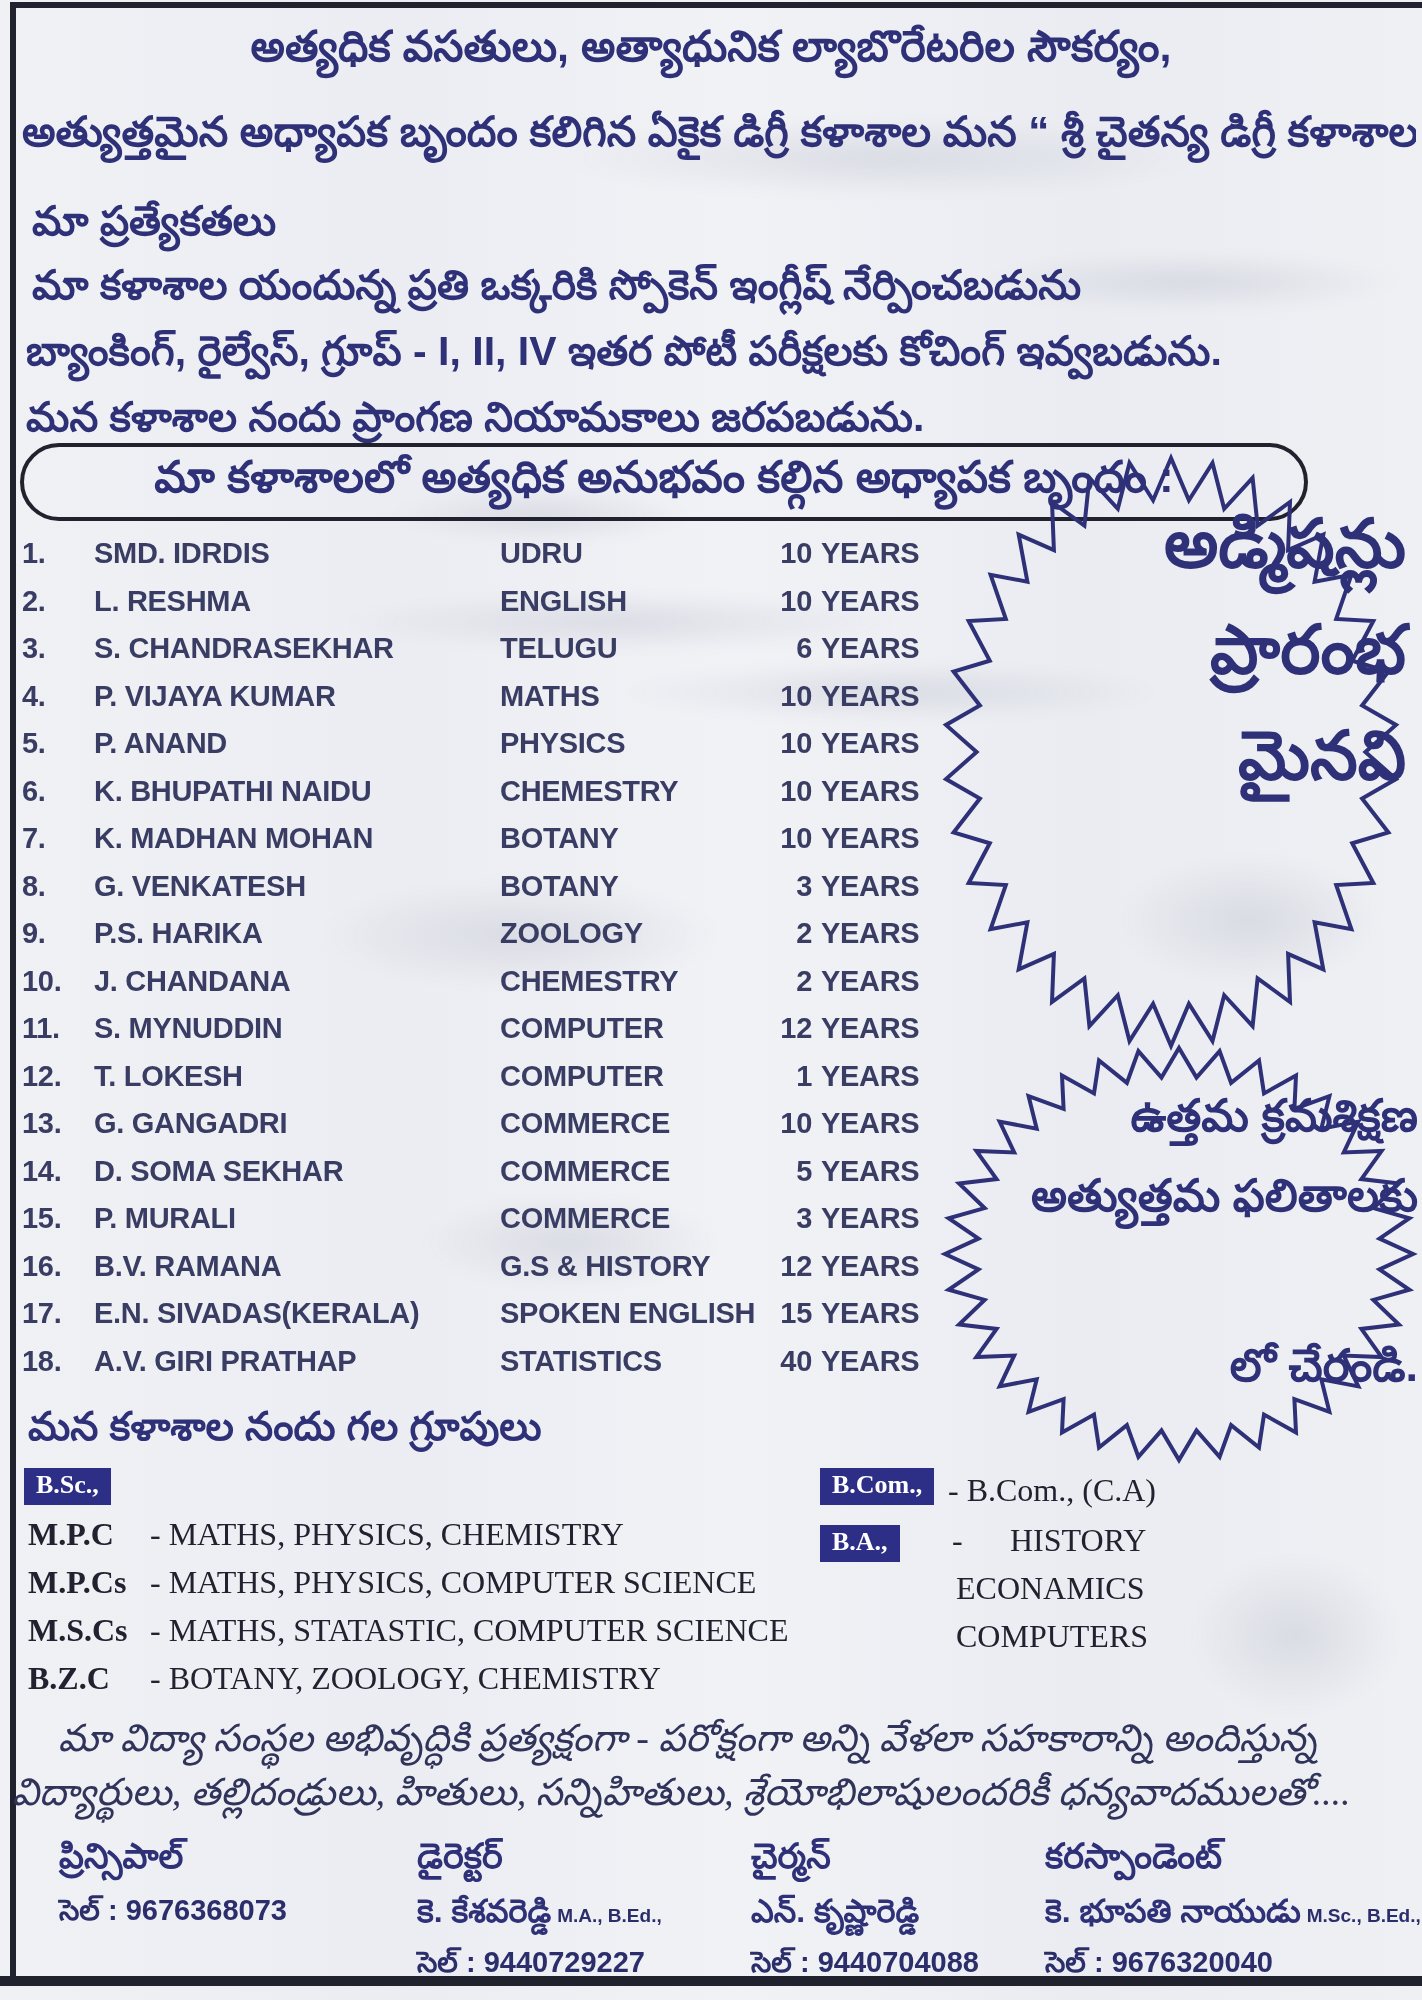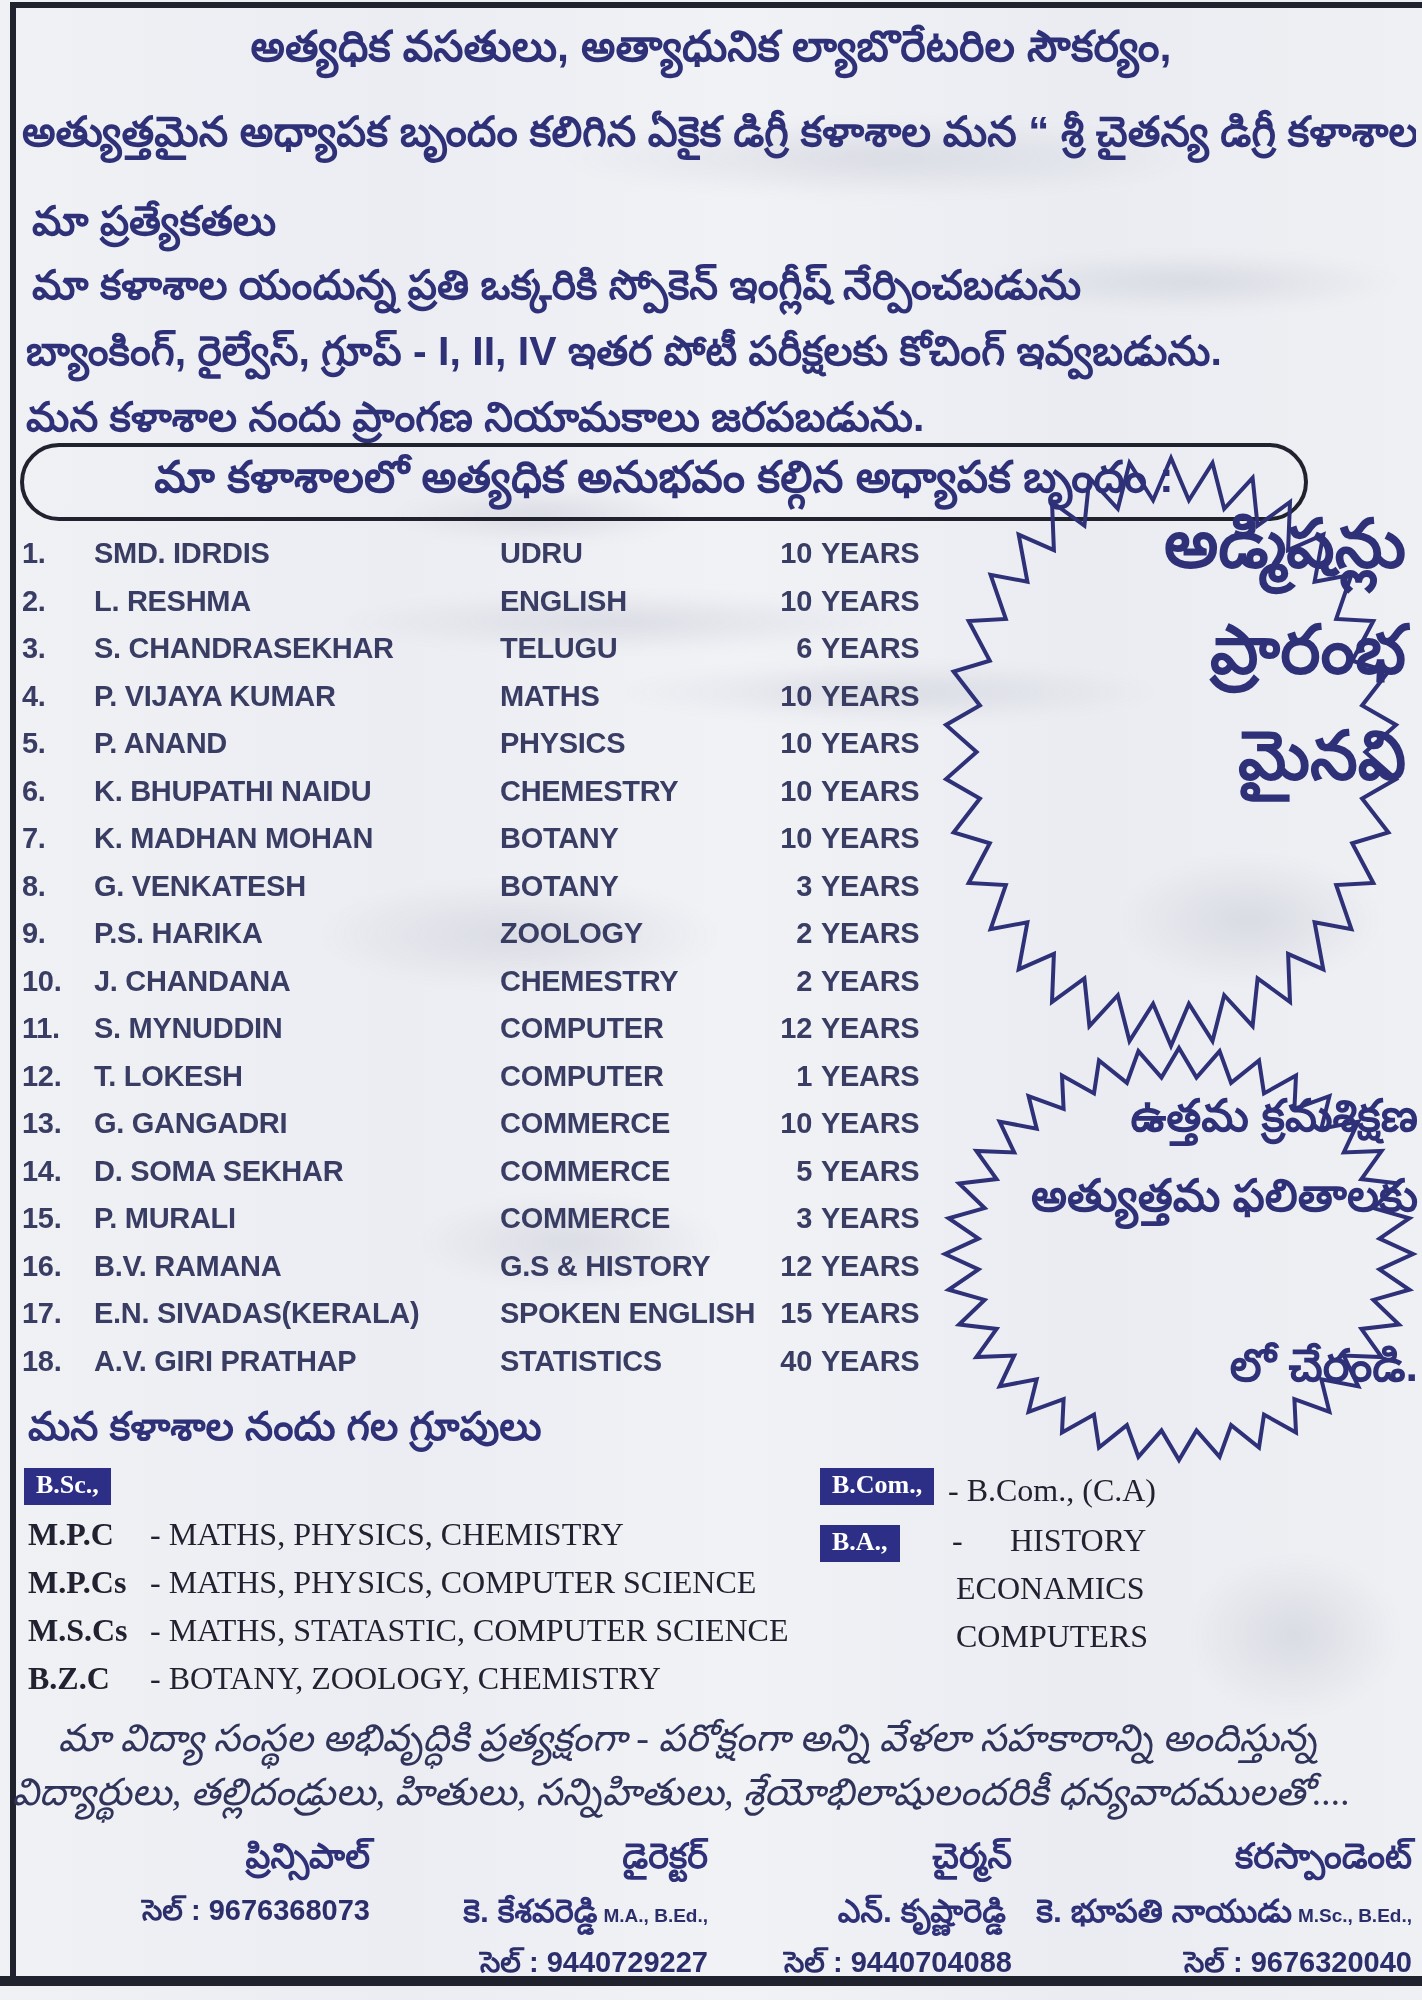--- a/index.html
+++ b/index.html
@@ -62,21 +62,21 @@
     padding:2px 12px 5px;white-space:nowrap;}
   .ser{position:absolute;font-family:"Liberation Serif",serif;font-size:32px;
     color:#20222f;white-space:nowrap;}
   .grow .code{display:inline-block;width:122px;font-weight:bold;}
   
   .closing{font-family:"Liberation Serif",serif;font-style:italic;font-weight:500;
     position:absolute;font-size:38px;color:#30335a;white-space:nowrap;}
   .c1{top:1716px;left:58px;}
   .c2{top:1770px;left:12px;}
   
-  .sig{position:absolute;top:1836px;text-align:right;}
+  .sig{position:absolute;top:1836px;text-align:left;margin-left:29px;}
   .sig .role{font-size:35px;font-weight:bold;color:var(--ink-navy,#2e3178);margin-bottom:8px;}
   .sig .nrow{font-size:32px;font-weight:bold;color:var(--ink-navy,#2e3178);white-space:nowrap;}
   .sig .qual{font-size:19px;color:#2b2e6a;margin-left:6px;}
   .sig .cell{font-size:29px;font-weight:bold;color:#2b2e6a;margin-top:9px;white-space:nowrap;}
   #sig1{left:30px;width:340px;}
   #sig2{left:388px;width:320px;}
   #sig3{left:722px;width:290px;}
   #sig4{left:1016px;width:396px;}
 </style>
 </head>

